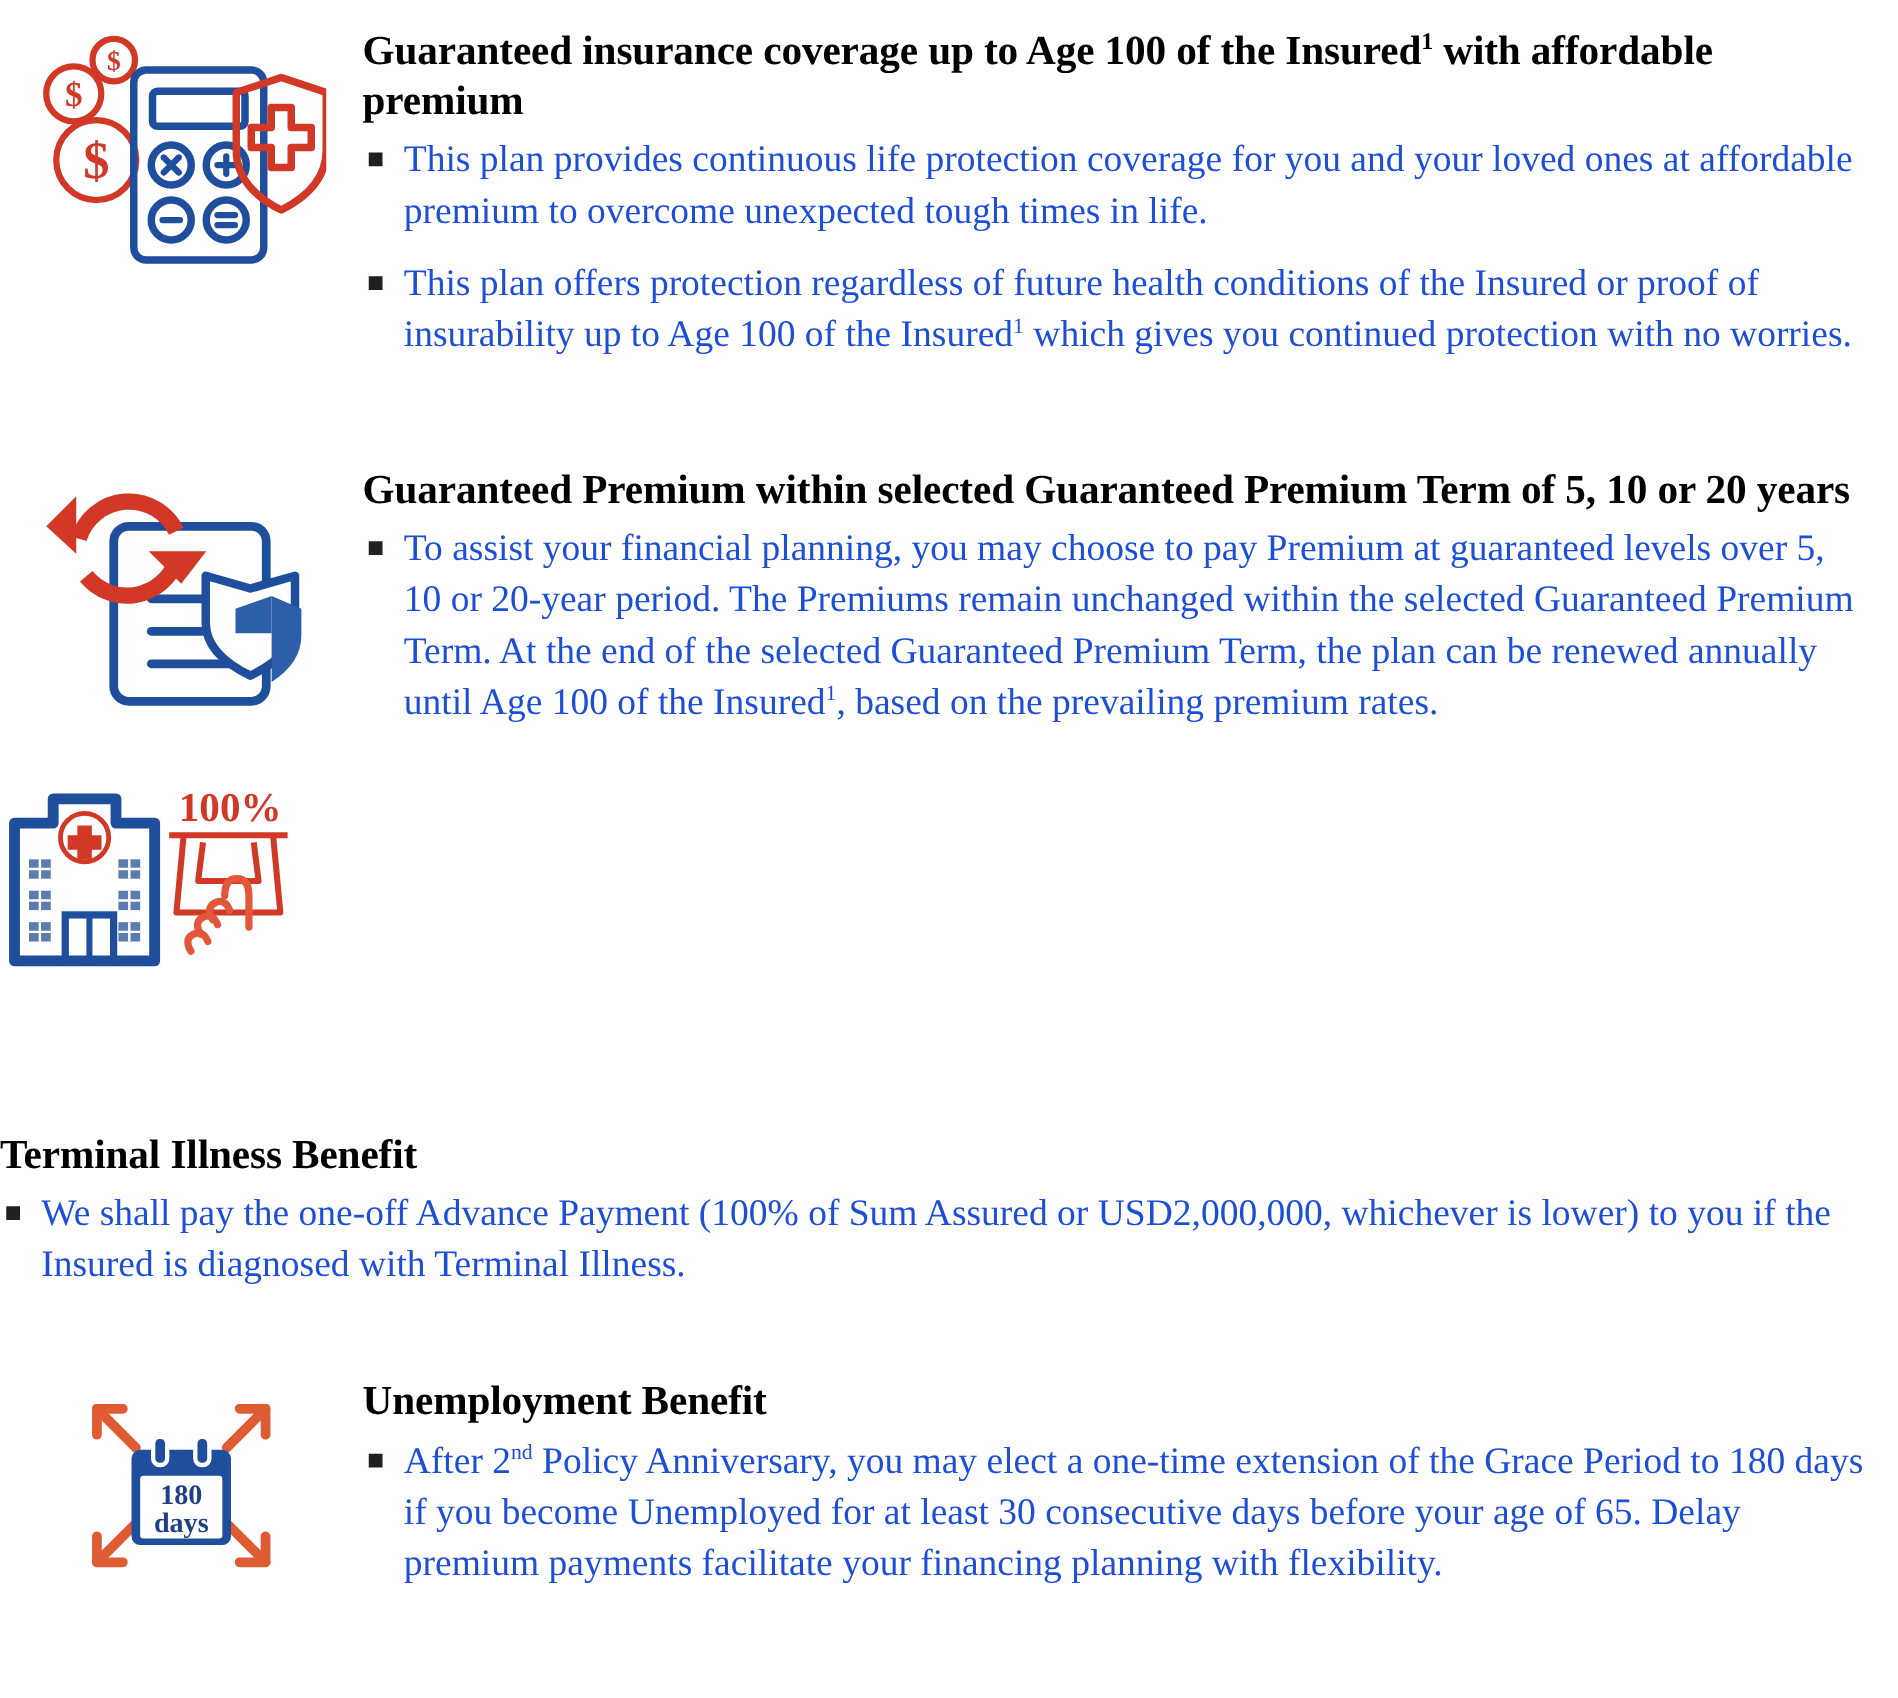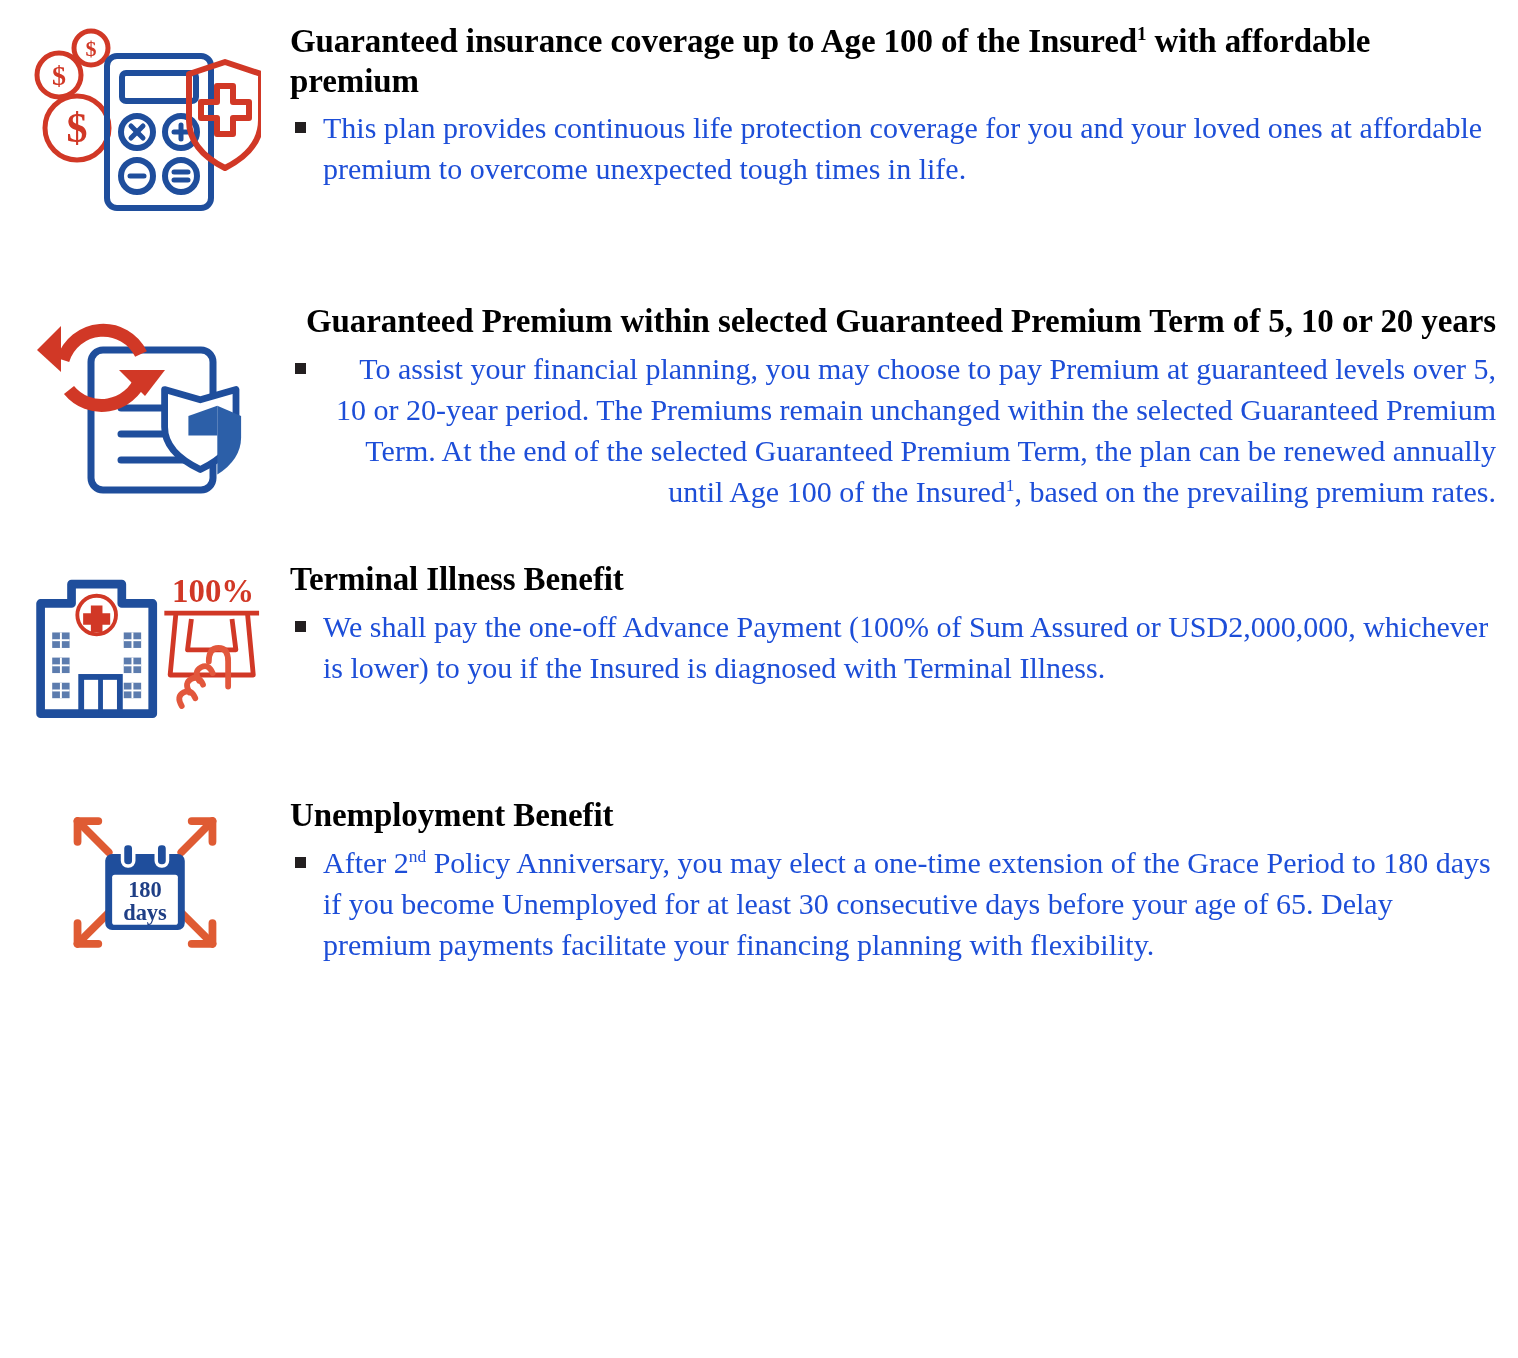--- a/index.html
+++ b/index.html
@@ -75,22 +75,22 @@
     display: block;
   }
   sup {
     font-size: 0.58em;
     vertical-align: super;
     line-height: 0;
   }
 
   
   .blk1 { margin-top: 22px; }
-  .blk2 { margin-top: 84px; text-align: right; }
-  .blk3 { margin-top: 48px; }
+  .blk2 { margin-top: 84px; }
+  .blk3 { margin-top: 32px; flex-direction: column; }
   .blk4 { margin-top: 70px; }
 
   .icon-wrap { width: 232px; height: 190px; display:block; }
   .icon-wrap.sm { height: 160px; }
 </style>
 </head>
 <body>
 
 <div class="page">
 
@@ -132,20 +132,24 @@
       </svg>
     </div>
     <div class="feature-body">
       <h2 class="feature-heading">
         <span>Guaranteed insurance coverage up to Age 100 of the Insured</span><sup>1</sup><span> with affordable premium</span>
       </h2>
       <ul class="bullets">
         <li>
           <span class="sq"></span>
           <span>This plan provides continuous life protection coverage for you and your loved ones at affordable premium to overcome unexpected tough times in life.</span>
+        </li>
+        <li>
+          <span class="sq"></span>
+          <span>This plan offers protection regardless of future health conditions of the Insured or proof of insurability up to Age 100 of the Insured</span><sup>1</sup><span> which gives you continued protection with no worries.</span>
         </li>
       </ul>
     </div>
   </section>
 
   <section class="feature blk2">
     <div class="feature-icon">
       <svg class="icon-wrap" viewBox="0 0 232 190" xmlns="http://www.w3.org/2000/svg">
 
         <rect x="62" y="42" width="122" height="140" rx="12" fill="none" stroke="#1F4E9C" stroke-width="7"></rect>

